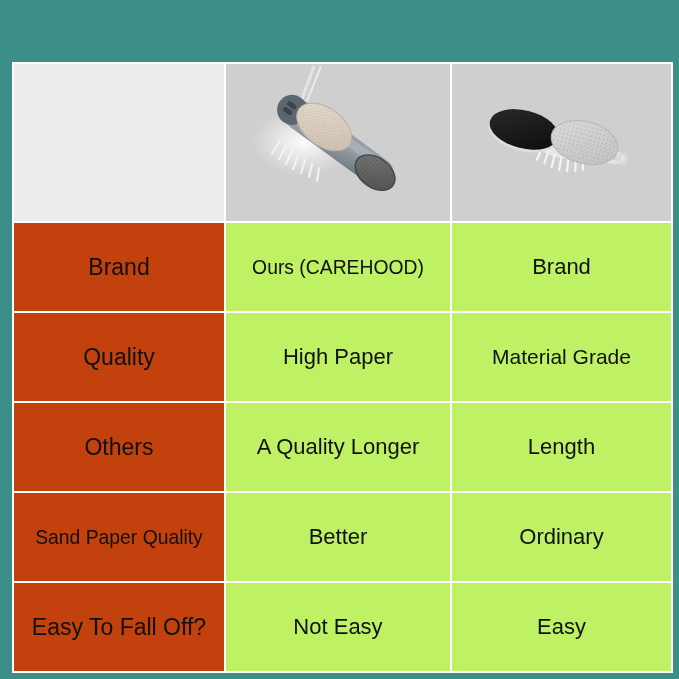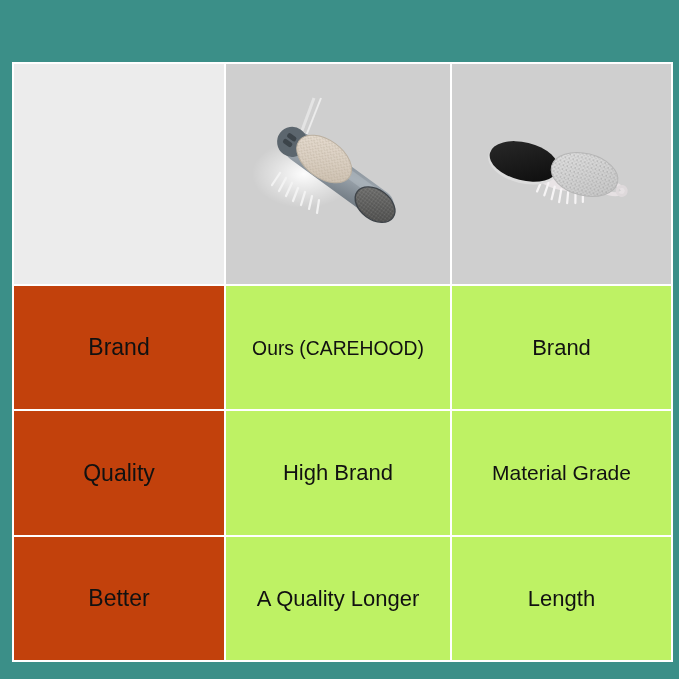--- a/index.html
+++ b/index.html
@@ -235,37 +235,59 @@
         <td class="data-cell">
           <span class="cell-text">Brand</span>
         </td>
       </tr>
 
       <tr class="data-row">
         <td class="label-cell">
           <span class="cell-text">Quality</span>
         </td>
         <td class="data-cell">
-          <span class="cell-text">High Brand</span>
+          <span class="cell-text">High Paper</span>
         </td>
         <td class="data-cell tight">
           <span class="cell-text">Material Grade</span>
         </td>
       </tr>
 
       <tr class="data-row">
         <td class="label-cell">
+          <span class="cell-text">Others</span>
+        </td>
+        <td class="data-cell">
+          <span class="cell-text">A Quality Longer</span>
+        </td>
+        <td class="data-cell">
+          <span class="cell-text">Length</span>
+        </td>
+      </tr>
+
+      <tr class="data-row">
+        <td class="label-cell tight">
+          <span class="cell-text squeeze">Sand Paper Quality</span>
+        </td>
+        <td class="data-cell">
           <span class="cell-text">Better</span>
         </td>
         <td class="data-cell">
-          <span class="cell-text">A Quality Longer</span>
-        </td>
-        <td class="data-cell">
-          <span class="cell-text">Length</span>
-        </td>
-      </tr>
-
-
+          <span class="cell-text">Ordinary</span>
+        </td>
+      </tr>
+
+      <tr class="data-row">
+        <td class="label-cell">
+          <span class="cell-text">Easy To Fall Off?</span>
+        </td>
+        <td class="data-cell">
+          <span class="cell-text">Not Easy</span>
+        </td>
+        <td class="data-cell">
+          <span class="cell-text">Easy</span>
+        </td>
+      </tr>
 
     </tbody>
   </table>
 
 </div>
 
 </body></html>

